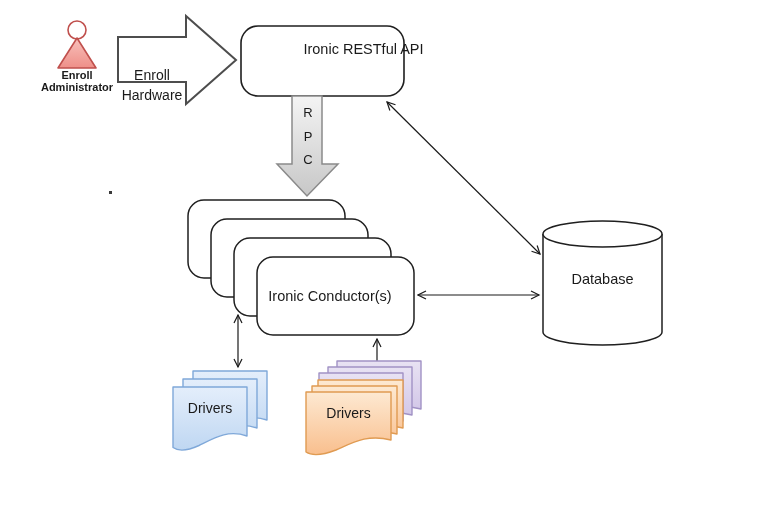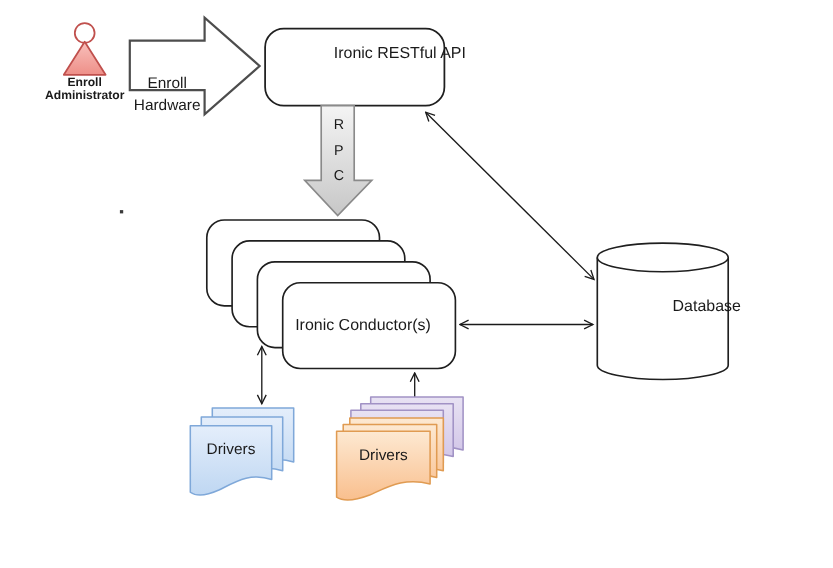--- a/index.html
+++ b/index.html
@@ -7,21 +7,21 @@
     position:relative;width:757px;height:516px;background:#ffffff;overflow:hidden;
     font-family:"Liberation Sans", sans-serif;color:#1a1a1a;
   }
   .lbl{position:absolute;text-align:center;color:#1a1a1a;}
   .lbl-actor{left:27px;top:69px;width:100px;font-size:11px;font-weight:bold;line-height:12px;}
   .lbl-enroll{left:114px;top:41px;width:76px;font-size:14px;line-height:20px;margin-top:24px;}
   .lbl-api{left:241px;top:40px;width:163px;font-size:14.5px;line-height:18px;padding-left:41px;}
   .lbl-rpc{left:296px;top:101px;width:24px;font-size:13px;line-height:23.5px;}
   .lbl-rpc span{display:block;}
   .lbl-conductor{left:257px;top:287px;width:146px;font-size:14.5px;line-height:18px;}
-  .lbl-db{left:543px;top:270px;width:119px;font-size:14.5px;line-height:18px;padding-left:40px;}
+  .lbl-db{left:543px;top:270px;width:119px;font-size:14.5px;line-height:18px;}
   .lbl-drivers-blue{left:173px;top:400px;width:74px;font-size:14px;line-height:17px;}
   .lbl-drivers-orange{left:306px;top:405px;width:85px;font-size:14px;line-height:17px;}
   .stray-dot{position:absolute;left:109px;top:191px;width:3px;height:3px;background:#3a3a3a;}
   svg{position:absolute;left:0;top:0;}
 </style>
 </head>
 <body>
 
 <div id="canvas">
 

